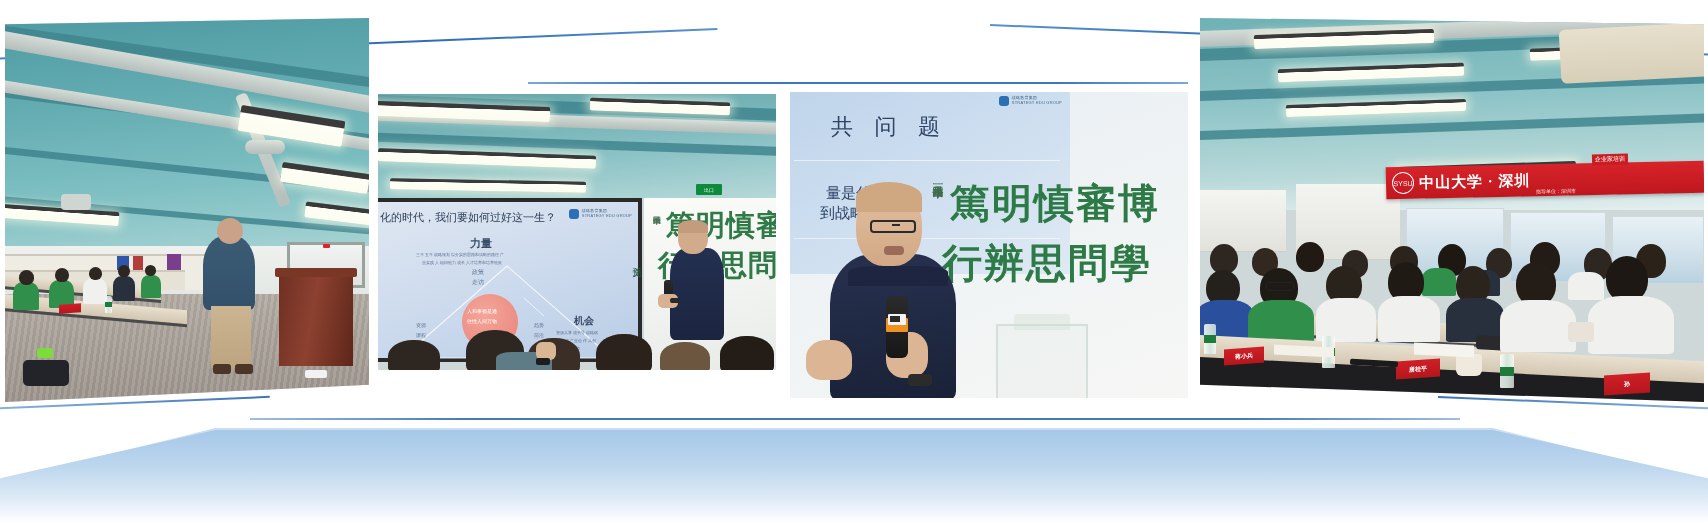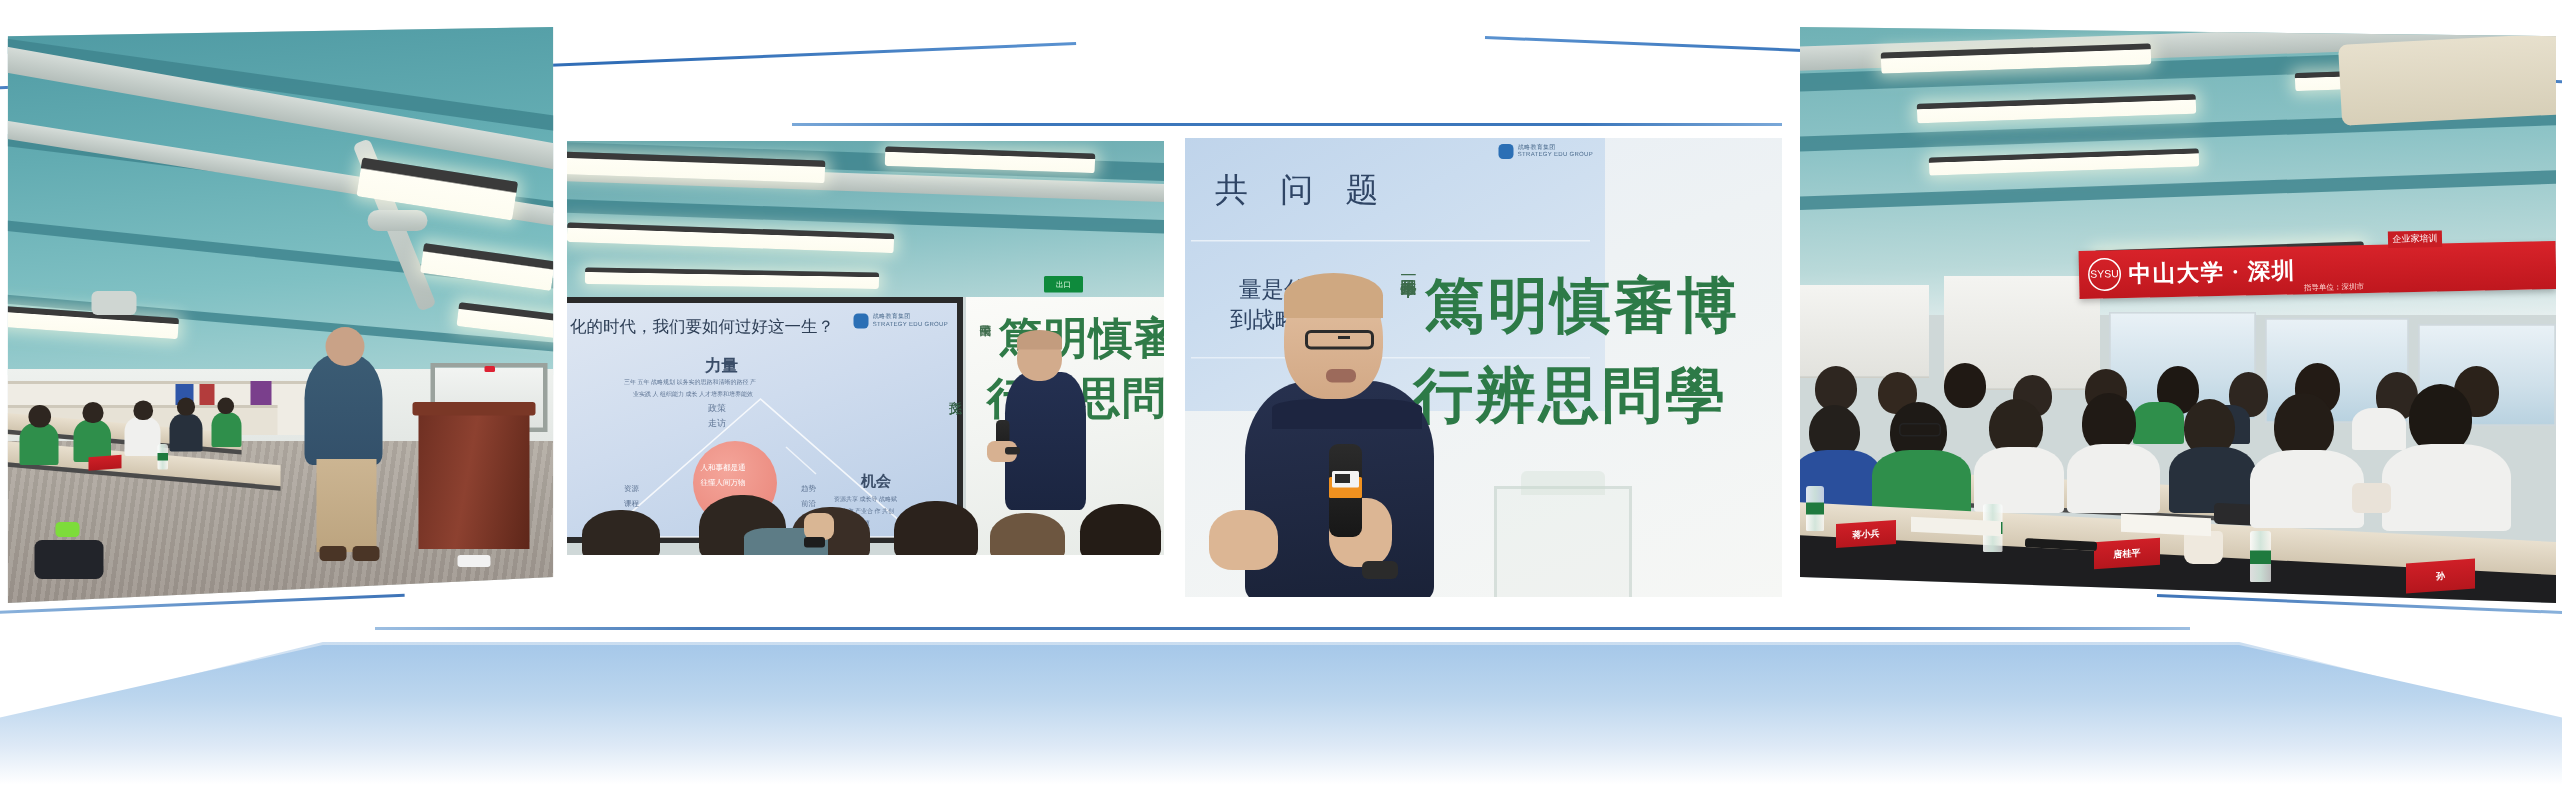--- a/index.html
+++ b/index.html
@@ -431,21 +431,21 @@
       <div class="calli-wall" style="inset:0;background:linear-gradient(160deg,#e6edf5 0%,#eef2f4 40%,#f6f7f5 100%);"></div>
 
       <div class="screen" style="left:-16px;top:-6px;width:296px;height:188px;border:none;background:linear-gradient(150deg,#bed3ea 0%,#cadcef 40%,#dfe9f3 100%);">
         <div class="slide-logo" style="right:8px;top:10px;">
           <span class="mark"></span>
           <span class="mark-txt">
             <span>战略教育集团</span><br>
             <span>STRATEGY EDU GROUP</span>
           </span>
         </div>
-        <div class="slide-title" style="left:36px;top:26px;font-size:22px;letter-spacing:8px;color:#2f4565;">共 问 题</div>
+        <div class="slide-title" style="left:57px;top:26px;font-size:22px;letter-spacing:8px;color:#2f4565;">共 问 题</div>
         <div style="position:absolute;left:20px;top:74px;right:10px;height:1px;background:rgba(255,255,255,.6);"></div>
         <div class="slide-title" style="left:52px;top:98px;font-size:15px;color:#2f4565;">量是什么？</div>
         <div class="slide-title" style="left:46px;top:118px;font-size:15px;color:#2f4565;">到战略性发展？</div>
         <div style="position:absolute;left:20px;top:152px;right:10px;height:1px;background:rgba(255,255,255,.5);"></div>
       </div>
 
       <div class="calli" style="left:160px;top:84px;font-size:40px;letter-spacing:2px;color:#2d7a47;">篤明慎審博</div>
       <div class="calli" style="left:152px;top:144px;font-size:40px;letter-spacing:2px;color:#2d7a47;">行辨思問學</div>
       <div class="calli-small" style="left:140px;top:86px;font-size:11px;">中華民國十三年十一月</div>
       <div class="calli-small" style="left:110px;top:150px;font-size:13px;color:#2f5b41;">孫文</div>

